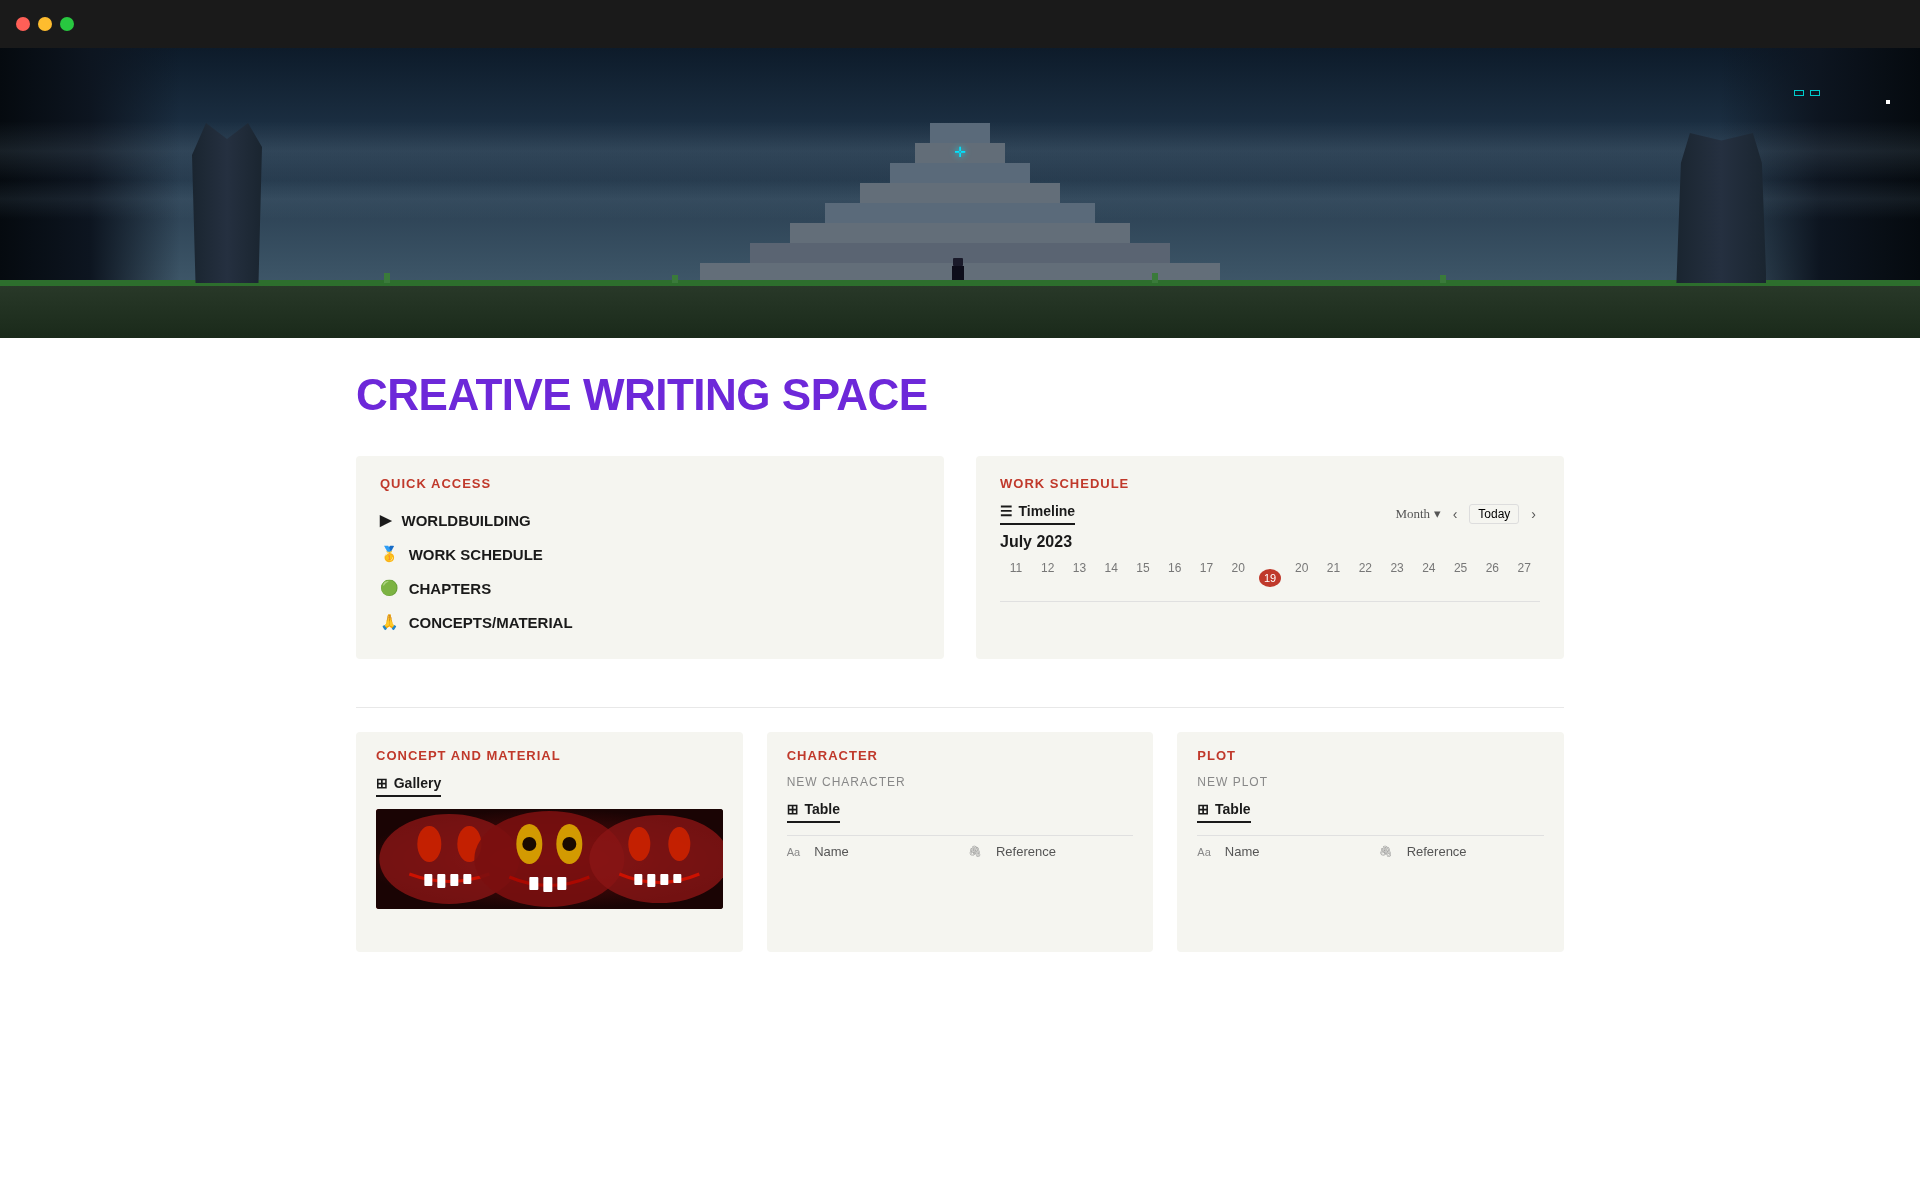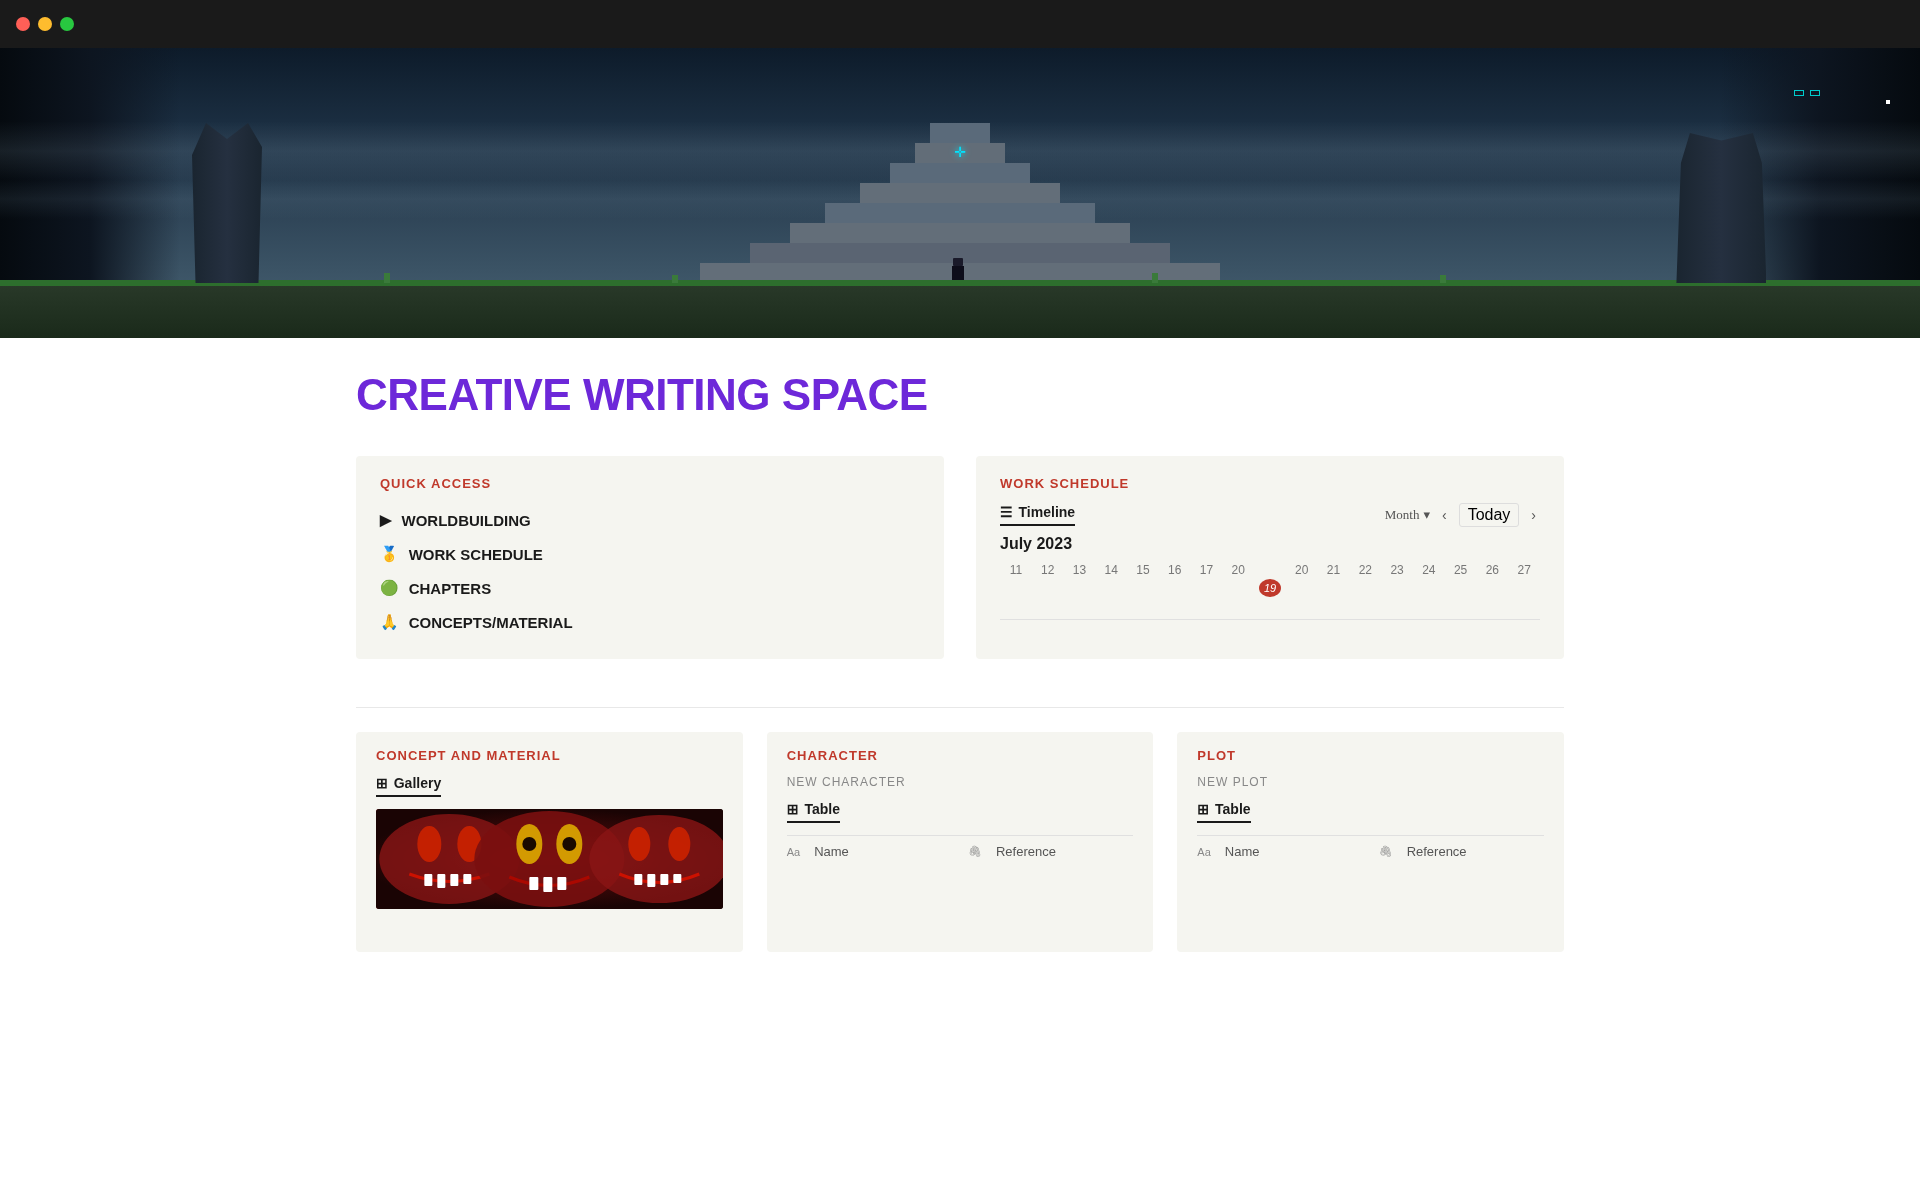--- a/index.html
+++ b/index.html
@@ -133,21 +133,21 @@
       font-size: 14px;
       color: #555;
       padding: 2px 4px;
     }
 
     .today-btn {
       background: none;
       border: 1px solid #ddd;
       padding: 2px 8px;
       border-radius: 3px;
-      font-size: 16px;
+      font-size: 12px;
       cursor: pointer;
     }
 
     .calendar-month-label {
       font-size: 16px;
       font-weight: 600;
       color: #1a1a1a;
       margin: 8px 0;
     }
 
@@ -379,21 +379,21 @@
       <div class="calendar-dates">
         <div class="cal-date">11</div>
         <div class="cal-date">12</div>
         <div class="cal-date">13</div>
         <div class="cal-date">14</div>
         <div class="cal-date">15</div>
         <div class="cal-date">16</div>
         <div class="cal-date">17</div>
         <div class="cal-date">20</div>
         <div class="cal-date">
-            <span style="background:#c0392b;color:white;border-radius:50%;width:22px;height:18px;display:flex;align-items:center;justify-content:center;margin:16px auto;font-size:11px;font-style:italic;">19</span>
+            <span style="background:#c0392b;color:white;border-radius:50%;width:22px;height:18px;display:flex;align-items:center;justify-content:center;margin:8px auto;font-size:11px;">19</span>
           </div>
         <div class="cal-date">20</div>
         <div class="cal-date">21</div>
         <div class="cal-date">22</div>
         <div class="cal-date">23</div>
         <div class="cal-date">24</div>
         <div class="cal-date">25</div>
         <div class="cal-date">26</div>
         <div class="cal-date">27</div>
       </div>

